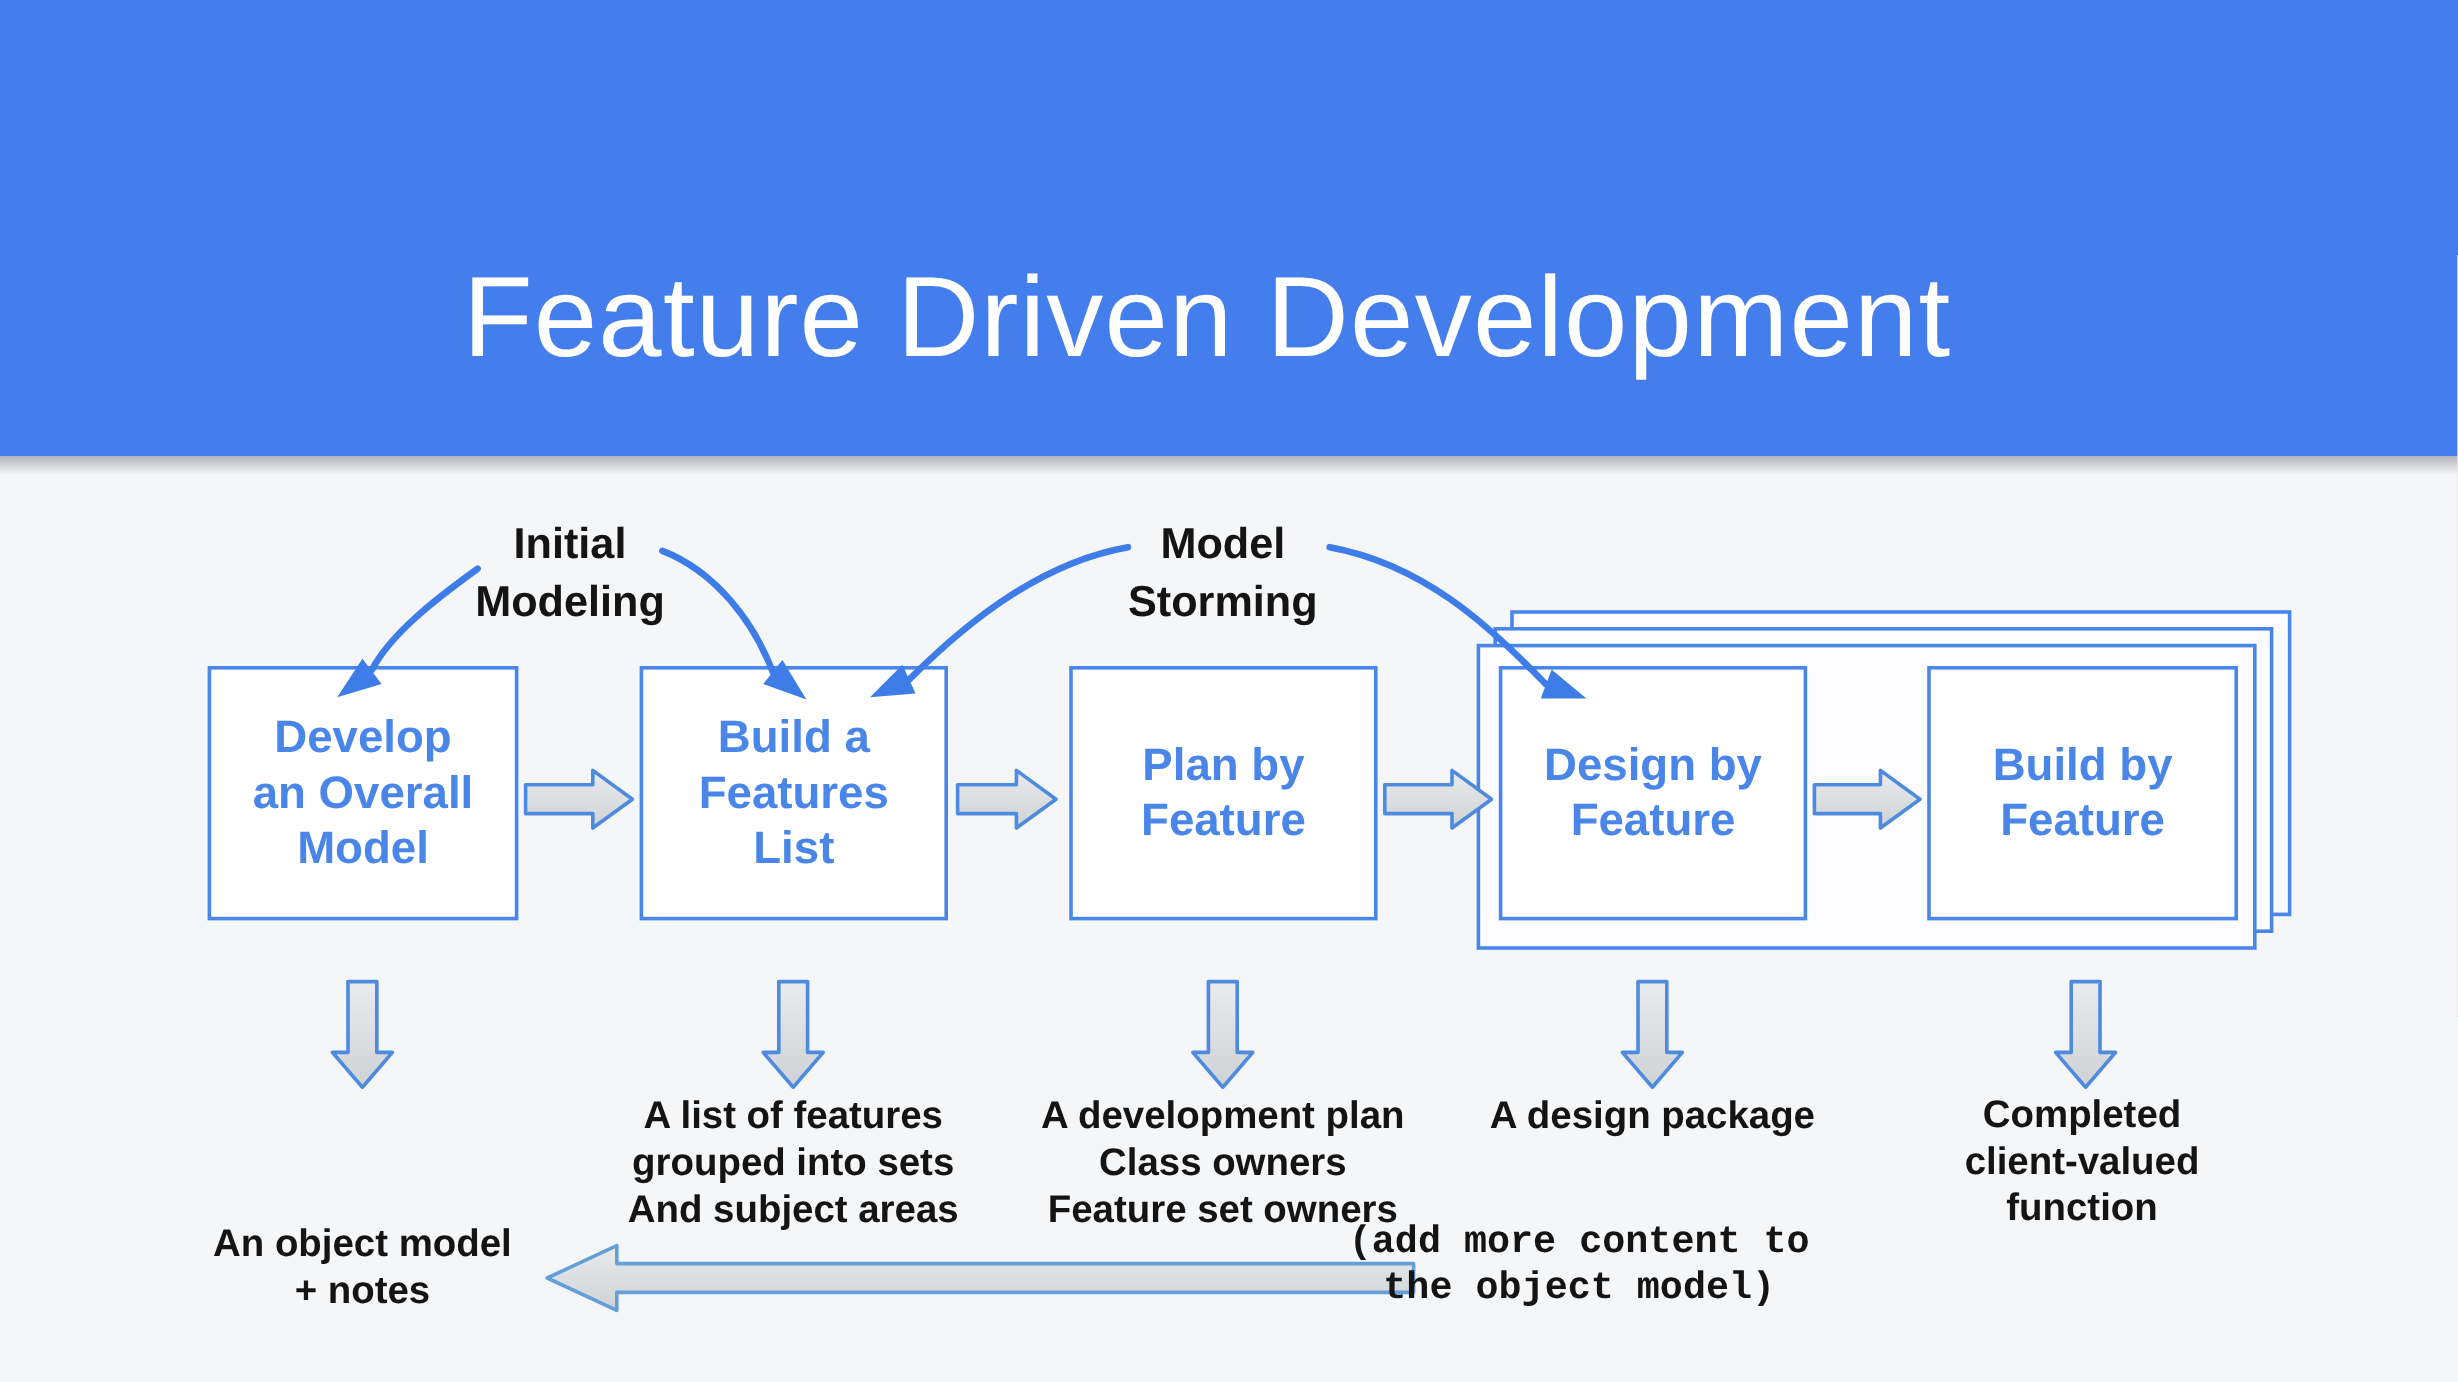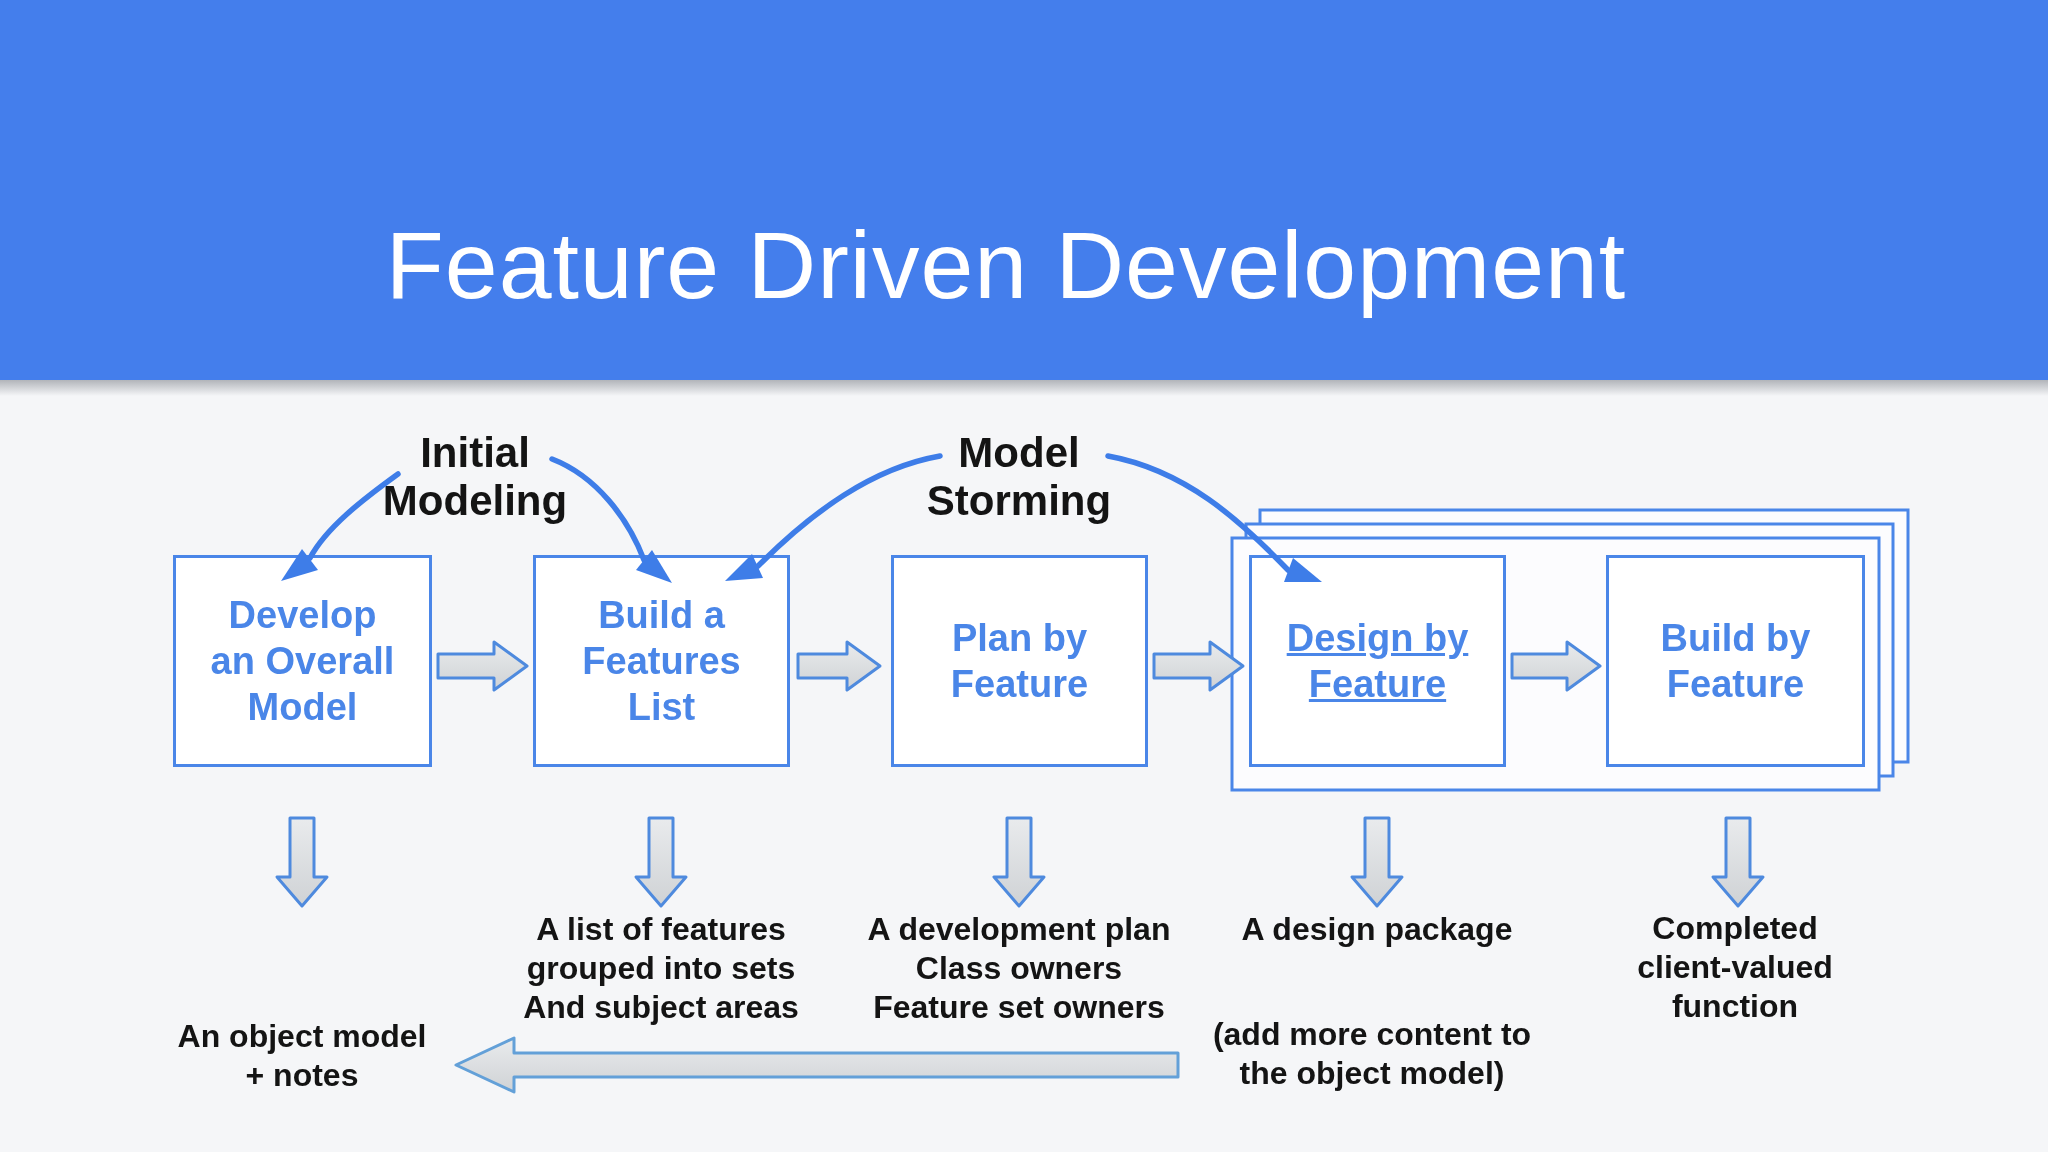--- a/index.html
+++ b/index.html
@@ -39,43 +39,43 @@
     background:#ffffff;
     border:3px solid var(--boxBlue,#4a86e8);
     display:flex;flex-direction:column;justify-content:center;align-items:center;
     color:var(--boxBlue,#4a86e8);
     font-size:38px;line-height:46px;font-weight:bold;
     text-align:center;
   }
   .box-1{left:173px;width:253px;}
   .box-2{left:533px;width:251px;}
   .box-3{left:891px;width:251px;justify-content:center;}
-  .box-4{left:1249px;width:251px;text-decoration:underline;}
+  .box-4{left:1249px;width:251px;}
   .box-5{left:1606px;width:253px;}
   
   .anno{
     position:absolute;top:429px;width:300px;
     text-align:center;color:var(--textDark,#141414);
-    font-size:42px;line-height:48px;font-weight:bold;
+    font-size:36px;line-height:48px;font-weight:bold;
   }
   .anno-initial{left:325px;}
   .anno-storming{left:869px;}
   
   .desc{
     position:absolute;width:420px;
     text-align:center;color:var(--textDark,#141414);
     font-size:32px;line-height:39px;font-weight:bold;
   }
   .out-1{left:92px;top:910px;}
   .out-2{left:451px;top:910px;}
   .out-3{left:809px;top:910px;}
   .out-4{left:1167px;top:910px;}
   .out-5{left:1525px;top:909px;}
   .note-1{left:92px;top:1017px;}
-  .note-2{left:1152px;top:1015px;width:440px;}
+  .note-2{left:1096px;top:1015px;width:440px;font-family:Liberation Mono, monospace;}
 </style>
 </head>
 <body>
 
 <div class="canvas">
 
   <div class="banner"></div>
   <div class="banner-shadow"></div>
   <div class="page-title">Feature Driven Development</div>
 

